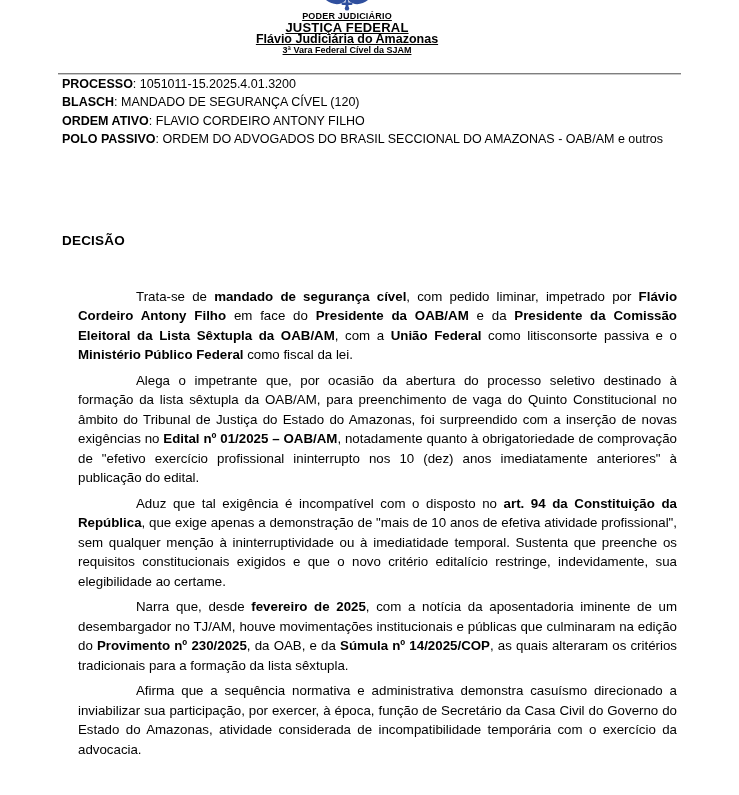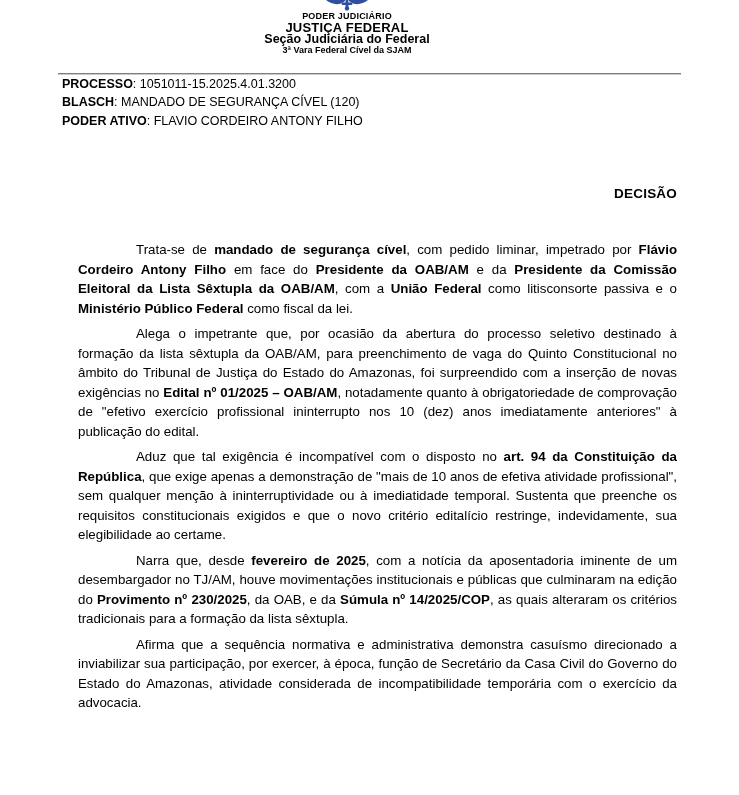--- a/index.html
+++ b/index.html
@@ -15,40 +15,40 @@
     -webkit-font-smoothing:antialiased;
   }
   .page{padding:0 62px 0 62px;}
 
   
   .letterhead{width:570px;text-align:center;}
   .emblem-clip{
     height:11px;overflow:hidden;display:flex;justify-content:center;
   }
   .emblem-clip svg{margin-top:-23px;display:block;}
-  .hdr-line{font-weight:bold;white-space:nowrap;}
+  .hdr-line{font-weight:bold;white-space:nowrap;text-decoration:underline;}
   .hdr-sm1{font-size:9px;line-height:11px;letter-spacing:.2px;}
   .hdr-lg1{font-size:13px;line-height:11px;letter-spacing:.2px;}
   .hdr-lg2{font-size:12.5px;line-height:12px;}
   .hdr-sm2{font-size:9px;line-height:10px;}
 
   .rule{
     height:2px;width:623px;margin:18px 0 0 -4px;
     background:var(--divider-gray);
     border-bottom:1px solid #c9c9c9;box-sizing:border-box;
   }
 
   
   .case-block{}
   .case-line{font-size:12.5px;line-height:18.4px;white-space:nowrap;}
   .case-line .lbl{font-weight:bold;}
 
   
   .decision-title{
-    margin-top:56px;text-align:right;font-weight:bold;
+    margin-top:84px;text-align:left;font-weight:bold;
     font-size:13.5px;line-height:16px;letter-spacing:.2px;
   }
   .body-par{
     font-size:13.3px;line-height:19.5px;text-align:justify;
     text-indent:58px;margin:6px 0 0 16px;
   }
   .body-par.first{margin-top:38px;}
 </style>
 </head>
 <body>
@@ -62,30 +62,31 @@
           <path d="M22,13 C15,8 5,10 1,21 C7,28 17,29 22,24 Z"></path>
           <path d="M26,13 C33,8 43,10 47,21 C41,28 31,29 26,24 Z"></path>
           <rect x="22.6" y="2" width="2.8" height="29"></rect>
           <rect x="18.5" y="25.5" width="11" height="2.6" rx="1.3"></rect>
           <circle cx="24" cy="31.4" r="2.2"></circle>
         </g>
       </svg>
     </div>
     <div class="hdr-line hdr-sm1">PODER JUDICIÁRIO</div>
     <div class="hdr-line hdr-lg1">JUSTIÇA FEDERAL</div>
-    <div class="hdr-line hdr-lg2">Seção Judiciária do Federal</div>
+    <div class="hdr-line hdr-lg2">Flávio Judiciária do Amazonas</div>
     <div class="hdr-line hdr-sm2">3ª Vara Federal Cível da SJAM</div>
   </div>
 
   <div class="rule"></div>
 
   <div class="case-block">
     <div class="case-line"><span class="lbl">PROCESSO</span><span>: </span><span>1051011-15.2025.4.01.3200</span></div>
     <div class="case-line"><span class="lbl">BLASCH</span><span>: </span><span>MANDADO DE SEGURANÇA CÍVEL (120)</span></div>
-    <div class="case-line"><span class="lbl">PODER ATIVO</span><span>: </span><span>FLAVIO CORDEIRO ANTONY FILHO</span></div>
+    <div class="case-line"><span class="lbl">ORDEM ATIVO</span><span>: </span><span>FLAVIO CORDEIRO ANTONY FILHO</span></div>
+    <div class="case-line"><span class="lbl">POLO PASSIVO</span><span>: </span><span>ORDEM DO ADVOGADOS DO BRASIL SECCIONAL DO AMAZONAS - OAB/AM e outros</span></div>
   </div>
 
   <div class="decision-title">DECISÃO</div>
 
   <p class="body-par first"><span>Trata-se de </span><span style="font-weight: bold;">mandado de segurança cível</span><span>, com pedido liminar, impetrado por </span><span style="font-weight: bold;">Flávio Cordeiro Antony Filho</span><span> em face do </span><span style="font-weight: bold;">Presidente da OAB/AM</span><span> e da </span><span style="font-weight: bold;">Presidente da Comissão Eleitoral da Lista Sêxtupla da OAB/AM</span><span>, com a </span><span style="font-weight: bold;">União Federal</span><span> como litisconsorte passiva e o </span><span style="font-weight: bold;">Ministério Público Federal</span><span> como fiscal da lei.</span></p>
   <p class="body-par"><span>Alega o impetrante que, por ocasião da abertura do processo seletivo destinado à formação da lista sêxtupla da OAB/AM, para preenchimento de vaga do Quinto Constitucional no âmbito do Tribunal de Justiça do Estado do Amazonas, foi surpreendido com a inserção de novas exigências no </span><span style="font-weight: bold;">Edital nº 01/2025 – OAB/AM</span><span>, notadamente quanto à obrigatoriedade de comprovação de "efetivo exercício profissional ininterrupto nos 10 (dez) anos imediatamente anteriores" à publicação do edital.</span></p>
   <p class="body-par"><span>Aduz que tal exigência é incompatível com o disposto no </span><span style="font-weight: bold;">art. 94 da Constituição da República</span><span>, que exige apenas a demonstração de "mais de 10 anos de efetiva atividade profissional", sem qualquer menção à ininterruptividade ou à imediatidade temporal. Sustenta que preenche os requisitos constitucionais exigidos e que o novo critério editalício restringe, indevidamente, sua elegibilidade ao certame.</span></p>
   <p class="body-par"><span>Narra que, desde </span><span style="font-weight: bold;">fevereiro de 2025</span><span>, com a notícia da aposentadoria iminente de um desembargador no TJ/AM, houve movimentações institucionais e públicas que culminaram na edição do </span><span style="font-weight: bold;">Provimento nº 230/2025</span><span>, da OAB, e da </span><span style="font-weight: bold;">Súmula nº 14/2025/COP</span><span>, as quais alteraram os critérios tradicionais para a formação da lista sêxtupla.</span></p>
   <p class="body-par"><span>Afirma que a sequência normativa e administrativa demonstra casuísmo direcionado a inviabilizar sua participação, por exercer, à época, função de Secretário da Casa Civil do Governo do Estado do Amazonas, atividade considerada de incompatibilidade temporária com o exercício da advocacia.</span></p>
 

